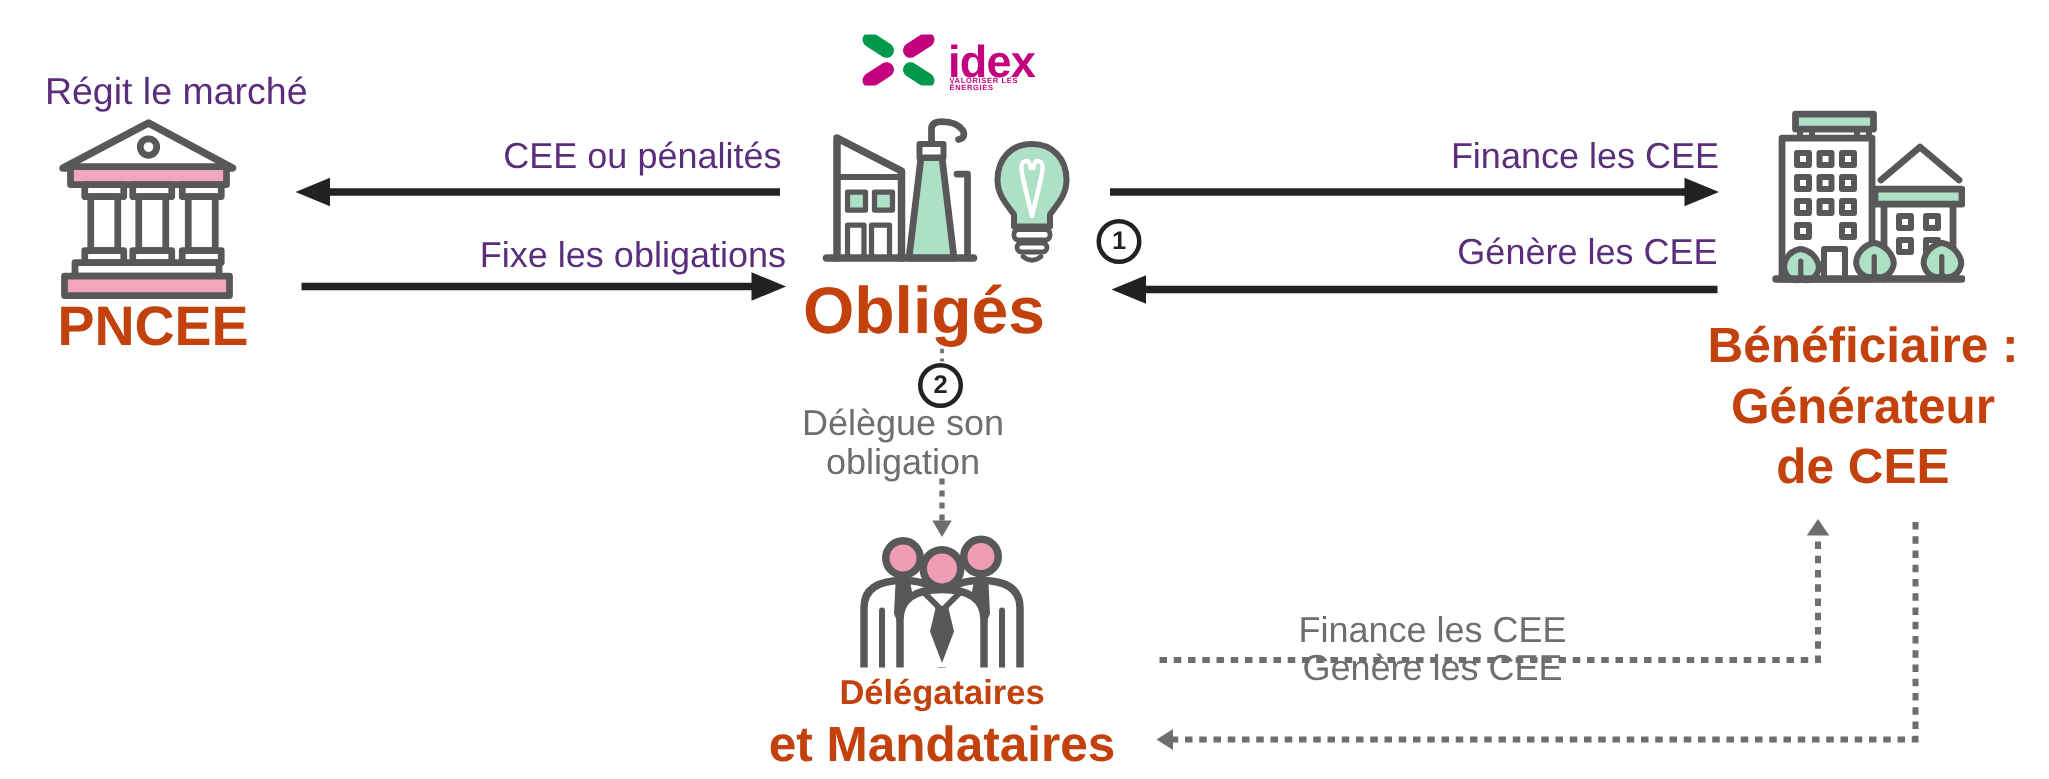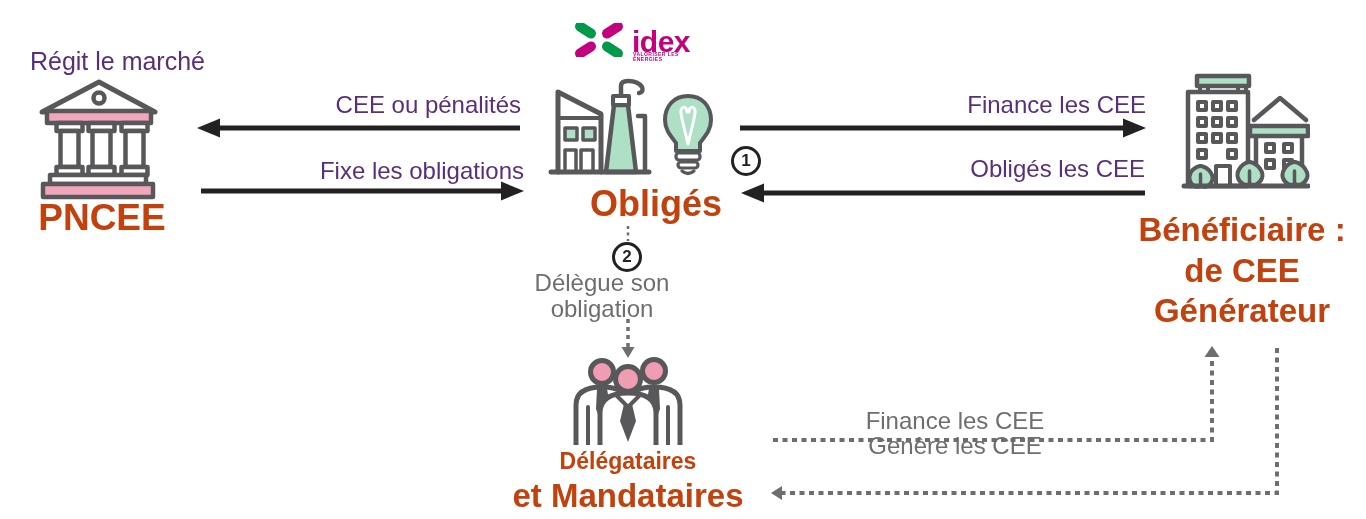--- a/index.html
+++ b/index.html
@@ -120,24 +120,24 @@
   </svg>
 
   <svg class="abs" style="left:661px;top:93px;" width="54" height="86" viewBox="0 0 54 86">
     <path d="M27 3 C13 3 4 13 4 27 C4 37 10 43 15 50 L15 58 L39 58 L39 50 C44 43 50 37 50 27 C50 13 41 3 27 3 Z" fill="#aee0c5" stroke="#58585a" stroke-width="4" stroke-linejoin="round"></path>
     <path d="M27 51 C24 38 21 28 20 20 C19 13 26 12 26 19 M27 51 C30 38 33 28 34 20 C35 13 28 12 28 19" fill="none" stroke="#ffffff" stroke-width="3" stroke-linecap="round"></path>
     <rect x="15" y="60" width="24" height="7" rx="3" fill="#ffffff" stroke="#58585a" stroke-width="3.2"></rect>
     <rect x="17" y="69" width="20" height="6" rx="3" fill="#ffffff" stroke="#58585a" stroke-width="3.2"></rect>
     <path d="M21 78 Q27 83 33 78" fill="none" stroke="#58585a" stroke-width="3.2" stroke-linecap="round"></path>
   </svg>
 
-  <div class="abs magenta-label" style="left:556px;top:183px;width:200px;font-size:36px;">Obligés</div>
+  <div class="abs magenta-label" style="left:516px;top:183px;width:200px;font-size:44px;">Obligés</div>
 
   <div class="abs purple-label" style="left:740px;top:91px;width:406px;">Finance les CEE</div>
-  <div class="abs purple-label" style="left:741px;top:155px;width:404px;">Obligés les CEE</div>
+  <div class="abs purple-label" style="left:741px;top:155px;width:404px;">Génère les CEE</div>
 
   <div class="abs step-circle" style="left:731px;top:146px;">
       <span>1</span>
     </div>
 
   <svg class="abs" style="left:1180px;top:70px;" width="130" height="128" viewBox="0 0 130 128">
     <g stroke="#58585a" stroke-linejoin="round" stroke-linecap="round" fill="none">
       <rect x="20" y="14" width="8" height="8" fill="#ffffff" stroke-width="4"></rect>
       <rect x="58" y="14" width="8" height="8" fill="#ffffff" stroke-width="4"></rect>
       <rect x="17" y="6" width="52" height="10" fill="#aee0c5" stroke-width="4.5"></rect>
@@ -170,22 +170,22 @@
       <path d="M69 92 C60 94 56 103 58 108 C60 114 66 116 70 114 C74 116 80 114 82 108 C84 103 79 94 70 92 Z" fill="#aee0c5" stroke-width="4"></path>
       <line x1="69.5" y1="101" x2="69.5" y2="116" stroke-width="3.5"></line>
       <path d="M114 92 C105 94 101 103 103 108 C105 114 111 116 115 114 C119 116 125 114 127 108 C129 103 124 94 115 92 Z" fill="#aee0c5" stroke-width="4"></path>
       <line x1="114.5" y1="101" x2="114.5" y2="116" stroke-width="3.5"></line>
       <line x1="4" y1="116" x2="128" y2="116" stroke-width="5"></line>
     </g>
   </svg>
 
   <div class="abs" style="left:1118px;top:210px;width:248px;">
     <div class="magenta-label" style="font-size:33px;line-height:1.23;">Bénéficiaire :</div>
+    <div class="magenta-label" style="font-size:33px;line-height:1.23;">Générateur</div>
     <div class="magenta-label" style="font-size:33px;line-height:1.23;">de CEE</div>
-    <div class="magenta-label" style="font-size:33px;line-height:1.23;">Générateur</div>
   </div>
 
   <div class="abs step-circle" style="left:612px;top:242px;">
       <span>2</span>
     </div>
 
   <div class="abs gray-label" style="left:524px;top:270px;width:156px;white-space:normal;line-height:1.08;">Délègue son obligation</div>
 
   <svg class="abs" style="left:566px;top:355px;" width="124" height="90" viewBox="0 0 124 90">
     <g stroke="#58585a" stroke-linejoin="round" stroke-linecap="round">

